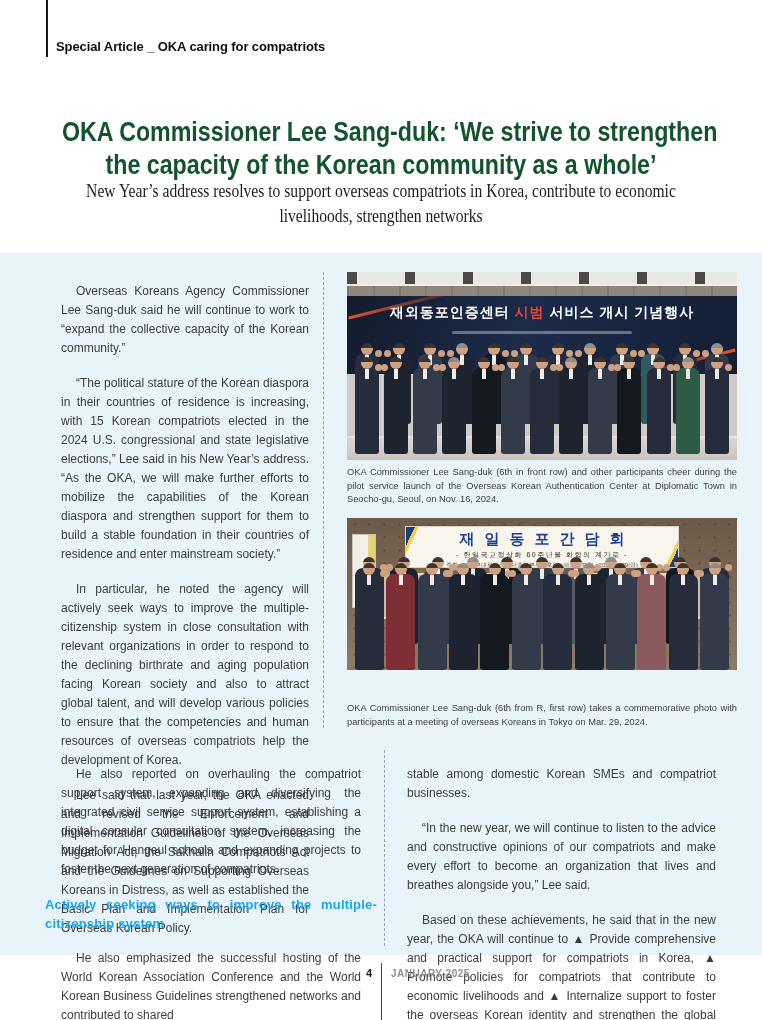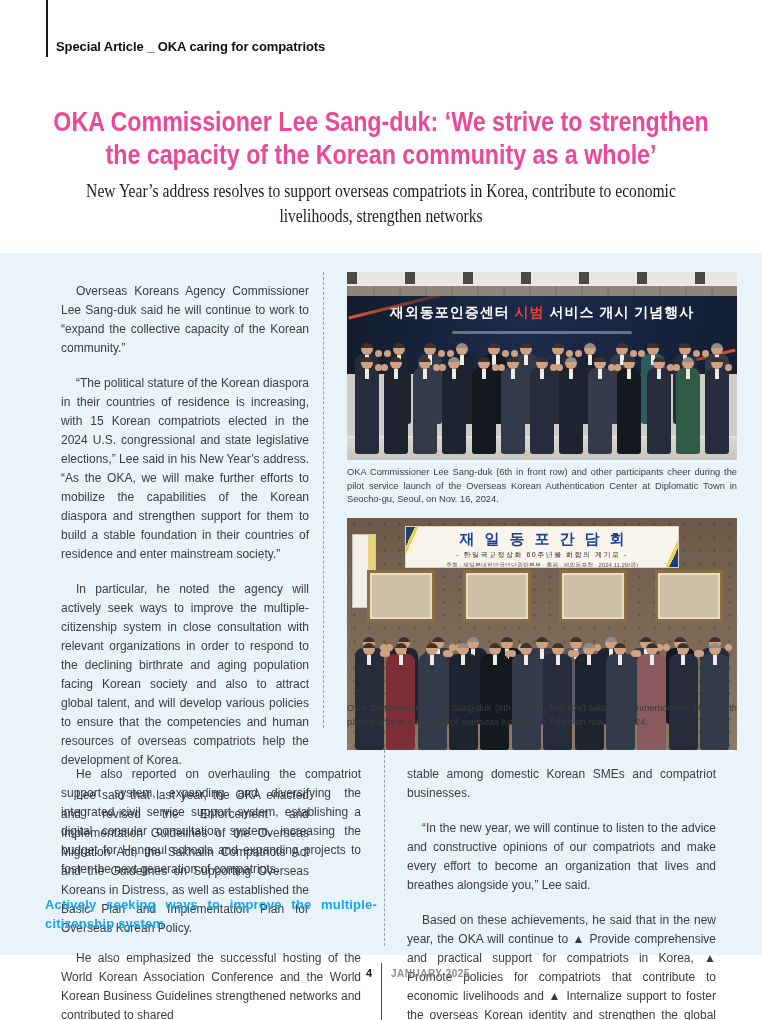--- a/index.html
+++ b/index.html
@@ -3,22 +3,22 @@
 <meta charset="utf-8">
 <style>
   html,body{margin:0;padding:0;background:#fff;}
   .page{position:relative;width:762px;height:1020px;margin:0 auto;background:#fff;
         font-family:"Liberation Sans","DejaVu Sans",sans-serif;overflow:hidden;}
 
   
   .eyebrow-rule{position:absolute;left:46px;top:0;width:2px;height:57px;background:#1a1a1a;}
   .eyebrow{position:absolute;left:56px;top:39px;font-size:13px;font-weight:bold;color:#101010;letter-spacing:-.1px;}
 
-  .headline{position:absolute;left:0;right:0;top:106px;margin:0;text-align:center;
-            color:#ec4899;font-size:27px;line-height:33px;font-weight:bold;}
+  .headline{position:absolute;left:0;right:0;top:106px;margin:10px;text-align:center;
+            color:#14532d;font-size:27px;line-height:33px;font-weight:bold;}
   .hl-line{display:block;white-space:nowrap;transform:scaleX(.86);transform-origin:50% 50%;}
 
   .subtitle{position:absolute;left:0;right:0;top:178px;text-align:center;color:#1c1c1c;
             font-family:"Liberation Serif","DejaVu Serif",serif;font-size:19.5px;line-height:25px;}
   .sub-line{display:block;white-space:nowrap;transform:scaleX(.8);transform-origin:50% 50%;}
 
   
   .band{position:absolute;left:0;top:253px;width:762px;height:702px;background:#e8f3fa;z-index:0;}
 
   
@@ -31,21 +31,21 @@
   .subhead{margin:12px 0 4px 0;font-size:13px;line-height:19px;font-weight:bold;color:#1aa7e8;
            letter-spacing:.2px;text-align:justify;}
 
   .divider{position:absolute;width:0;border-left:1px dashed #95a0a8;z-index:2;}
   .divider-upper{left:323px;top:272px;height:456px;}
   .divider-lower{left:384px;top:750px;height:196px;}
 
   
   .photo{position:absolute;left:347px;width:390px;overflow:hidden;z-index:2;}
   .photo1{top:272px;height:188px;background:#cfccc7;}
-  .photo2{top:518px;height:232px;
+  .photo2{top:518px;height:152px;
           background:linear-gradient(#6e5a49,#7d6a57 55%,#8d7c65),
                      radial-gradient(rgba(0,0,0,.001) 1px, transparent 1px);
           }
   .photo2::before{content:"";position:absolute;inset:0;
           background-image:radial-gradient(rgba(40,24,10,.25) 1px, transparent 1.6px);
           background-size:15px 13px;z-index:0;}
 
   .p1-ceiling{position:absolute;left:0;top:0;right:0;height:12px;
           background:repeating-linear-gradient(90deg,#4d4944 0 10px,#e9e7e3 10px 58px);
           border-bottom:2px solid #efede9;z-index:1;}
@@ -223,21 +223,21 @@
         <div class="person"></div>
         <div class="person"></div>
         <div class="person"></div>
         <div class="person"></div>
         <div class="person"></div>
         <div class="person"></div>
         <div class="person"></div>
         <div class="person"></div>
     </div>
   </div>
-  <div class="caption caption2">OKA Commissioner Lee Sang-duk (6th from R, first row) takes a commemorative photo with participants at a meeting of overseas Koreans in Tokyo on Nov. 29, 2024.</div>
+  <div class="caption caption2">OKA Commissioner Lee Sang-duk (6th from R, first row) takes a commemorative photo with participants at a meeting of overseas Koreans in Tokyo on Mar. 29, 2024.</div>
 
   <div class="bodycopy col-lower-left">
     <p>He also reported on overhauling the compatriot support system, expanding and diversifying the integrated civil service support system, establishing a digital consular consultation system, increasing the budget for Hangeul schools and expanding projects to foster the next generation of compatriots.</p>
     <h2 class="subhead">Actively seeking ways to improve the multiple-citizenship system</h2>
     <p>He also emphasized the successful hosting of the World Korean Association Conference and the World Korean Business Guidelines strengthened networks and contributed to shared</p>
   </div>
 
   <div class="divider divider-lower"></div>
 
   <div class="bodycopy col-lower-right">

